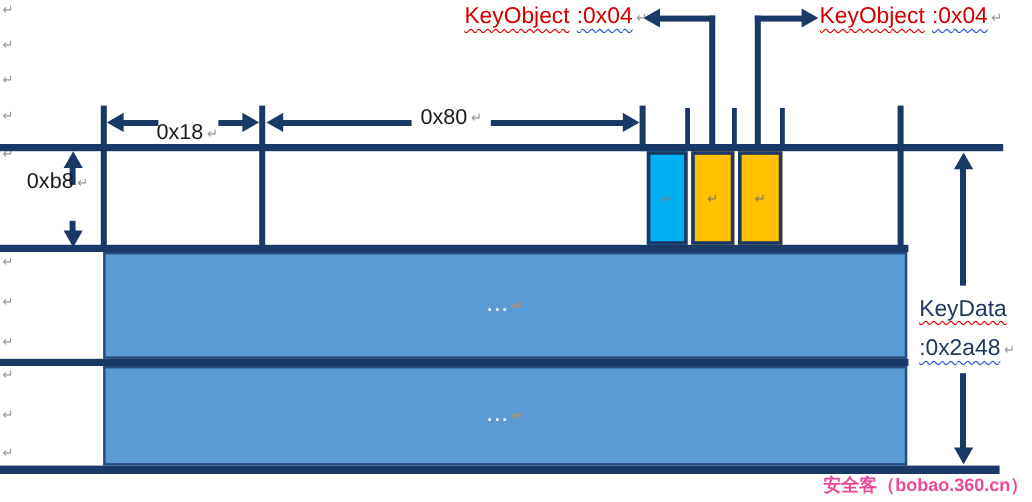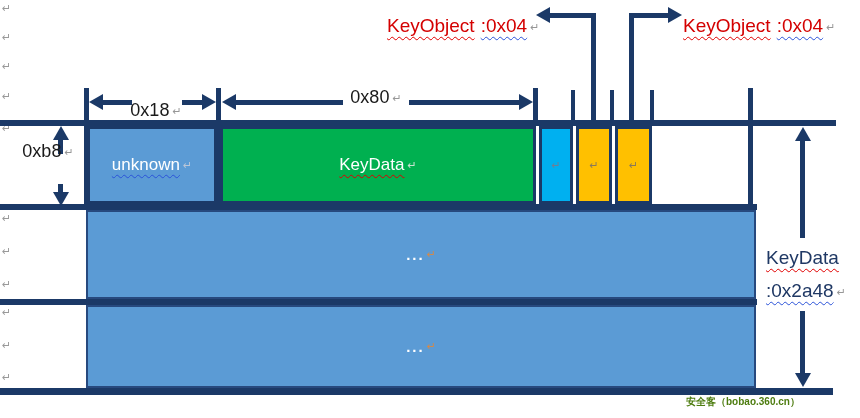--- a/index.html
+++ b/index.html
@@ -12,31 +12,31 @@
   .tri{position:absolute;width:0;height:0;}
   .tri-left{border-top:8px solid transparent;border-bottom:8px solid transparent;border-right:14px solid #1b3967;}
   .tri-right{border-top:8px solid transparent;border-bottom:8px solid transparent;border-left:14px solid #1b3967;}
   .tri-up{border-left:8px solid transparent;border-right:8px solid transparent;border-bottom:14px solid #1b3967;}
   .tri-down{border-left:8px solid transparent;border-right:8px solid transparent;border-top:14px solid #1b3967;}
   .dim-text{position:absolute;font-size:18px;color:#1a1a1a;text-align:center;white-space:nowrap;}
   .pilcrow{font-size:11px;color:#979797;margin-left:3px;vertical-align:1px;}
   .pilcrow-margin{position:absolute;left:2px;font-size:11px;color:#9a9a9a;}
   .wavy-red{text-decoration-line:underline;text-decoration-style:wavy;text-decoration-color:#e00000;text-decoration-thickness:1px;text-underline-offset:4px;}
   .wavy-blue{text-decoration-line:underline;text-decoration-style:wavy;text-decoration-color:#2a52d8;text-decoration-thickness:1px;text-underline-offset:4px;}
-  .ko-label{position:absolute;top:15px;font-size:19px;color:#d40000;white-space:nowrap;}
+  .ko-label{position:absolute;top:3px;font-size:19px;color:#d40000;white-space:nowrap;}
   .ko-label .gap{display:inline-block;width:6px;}
   .block{position:absolute;top:126px;height:78px;box-sizing:border-box;border:3px solid #1b3967;
          display:flex;align-items:center;justify-content:center;}
   .block-label{color:#ffffff;font-size:17px;white-space:nowrap;}
   .bigrow{position:absolute;left:86px;width:670px;box-sizing:border-box;background:#5b9bd5;
           border:2px solid #27497e;display:flex;align-items:center;justify-content:center;}
   .ellipsis{color:#ffffff;font-size:15px;font-weight:bold;letter-spacing:2px;}
   .pilcrow-orange{font-size:11px;color:#cf8a4e;margin-left:2px;vertical-align:1px;}
   .pc-text{position:absolute;left:766px;top:241px;width:96px;font-size:19px;color:#1f3864;line-height:33px;white-space:nowrap;}
-  .watermark{position:absolute;left:686px;top:395px;font-size:10px;font-weight:bold;color:#4d7c0f;
+  .watermark{position:absolute;left:686px;top:395px;font-size:15px;font-weight:bold;color:#ec4899;
              text-shadow:-1px -1px 0 #fff,1px -1px 0 #fff,-1px 1px 0 #fff,1px 1px 0 #fff;white-space:nowrap;}
 </style>
 </head>
 <body>
 
 <div id="canvas">
 
   <span class="pilcrow-margin" style="top:2px">↵</span>
   <span class="pilcrow-margin" style="top:31px">↵</span>
   <span class="pilcrow-margin" style="top:60px">↵</span>
@@ -94,26 +94,20 @@
   <div class="tri tri-right" style="left:519px;top:94px"></div>
 
   <div class="tri tri-up" style="left:53px;top:126px"></div>
   <div class="vline" style="left:58px;top:138px;width:5px;height:16px"></div>
   <div class="dim-text" style="left:14px;top:141px;width:68px">
     <span>0xb8</span><span class="pilcrow">↵</span>
   </div>
   <div class="vline" style="left:58px;top:184px;width:5px;height:12px"></div>
   <div class="tri tri-down" style="left:53px;top:192px"></div>
 
-  <div class="block" style="left:87px;width:130px;background:#5b9bd5">
-    <span class="block-label"><span class="wavy-blue">unknown</span><span class="pilcrow" style="color:#b9c6d8">↵</span></span>
-  </div>
-  <div class="block" style="left:220px;width:316px;background:#00b050">
-    <span class="block-label"><span class="wavy-red">KeyData</span><span class="pilcrow" style="color:#c7e2cf">↵</span></span>
-  </div>
   <div class="block" style="left:539px;width:34px;background:#00b0f0">
     <span class="pilcrow" style="margin:0;color:#6f7f94">↵</span>
   </div>
   <div class="block" style="left:576px;width:36px;background:#ffc000">
     <span class="pilcrow" style="margin:0;color:#8a7a58">↵</span>
   </div>
   <div class="block" style="left:615px;width:37px;background:#ffc000">
     <span class="pilcrow" style="margin:0;color:#8a7a58">↵</span>
   </div>
 

